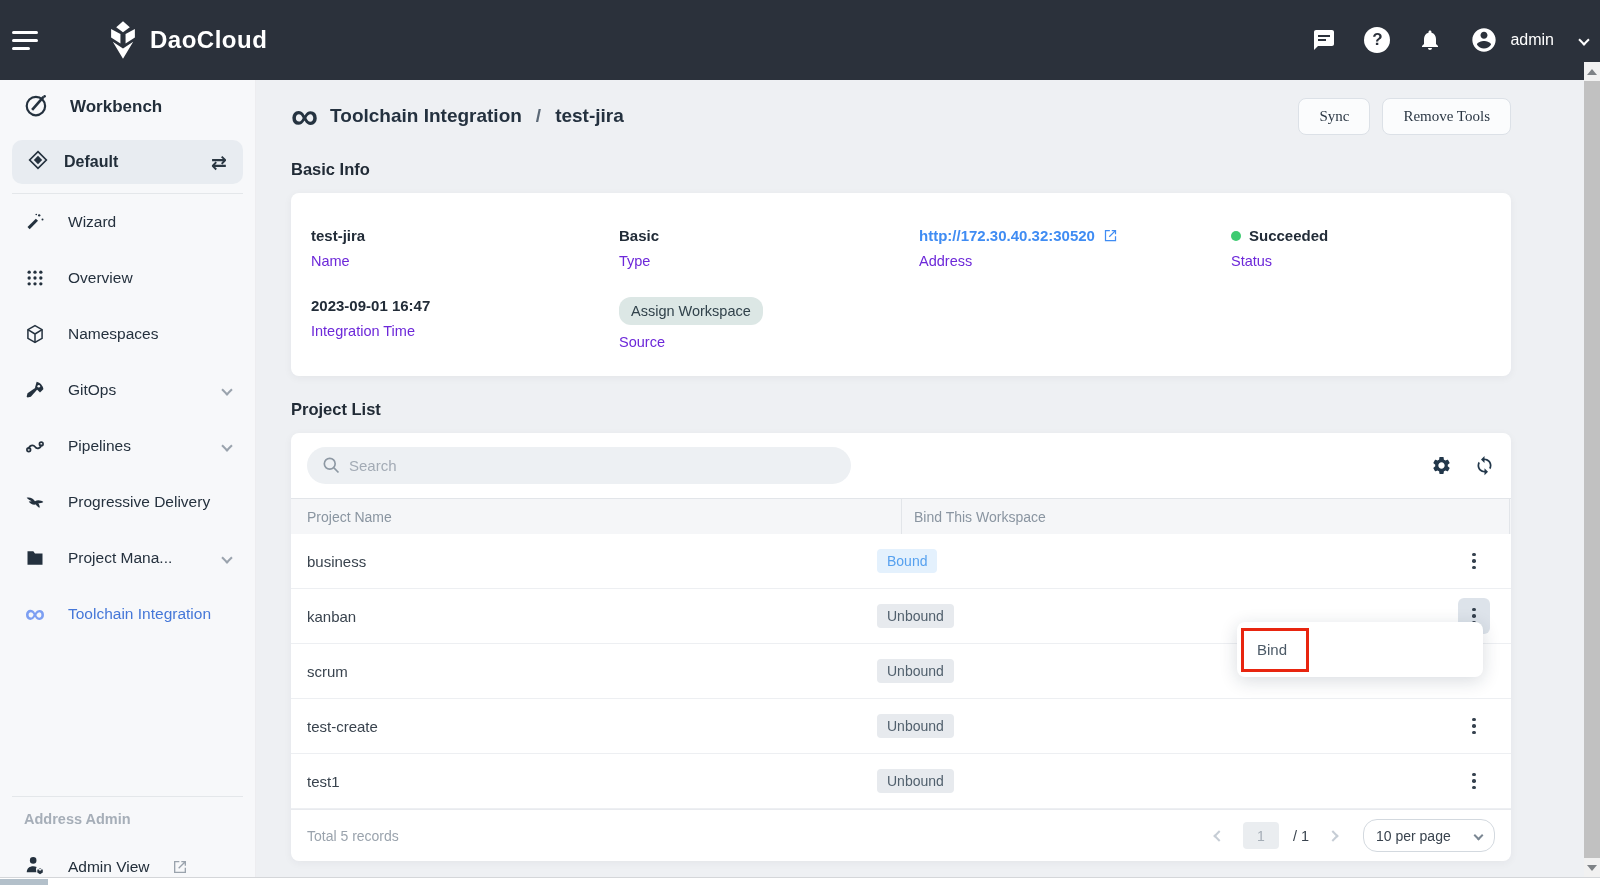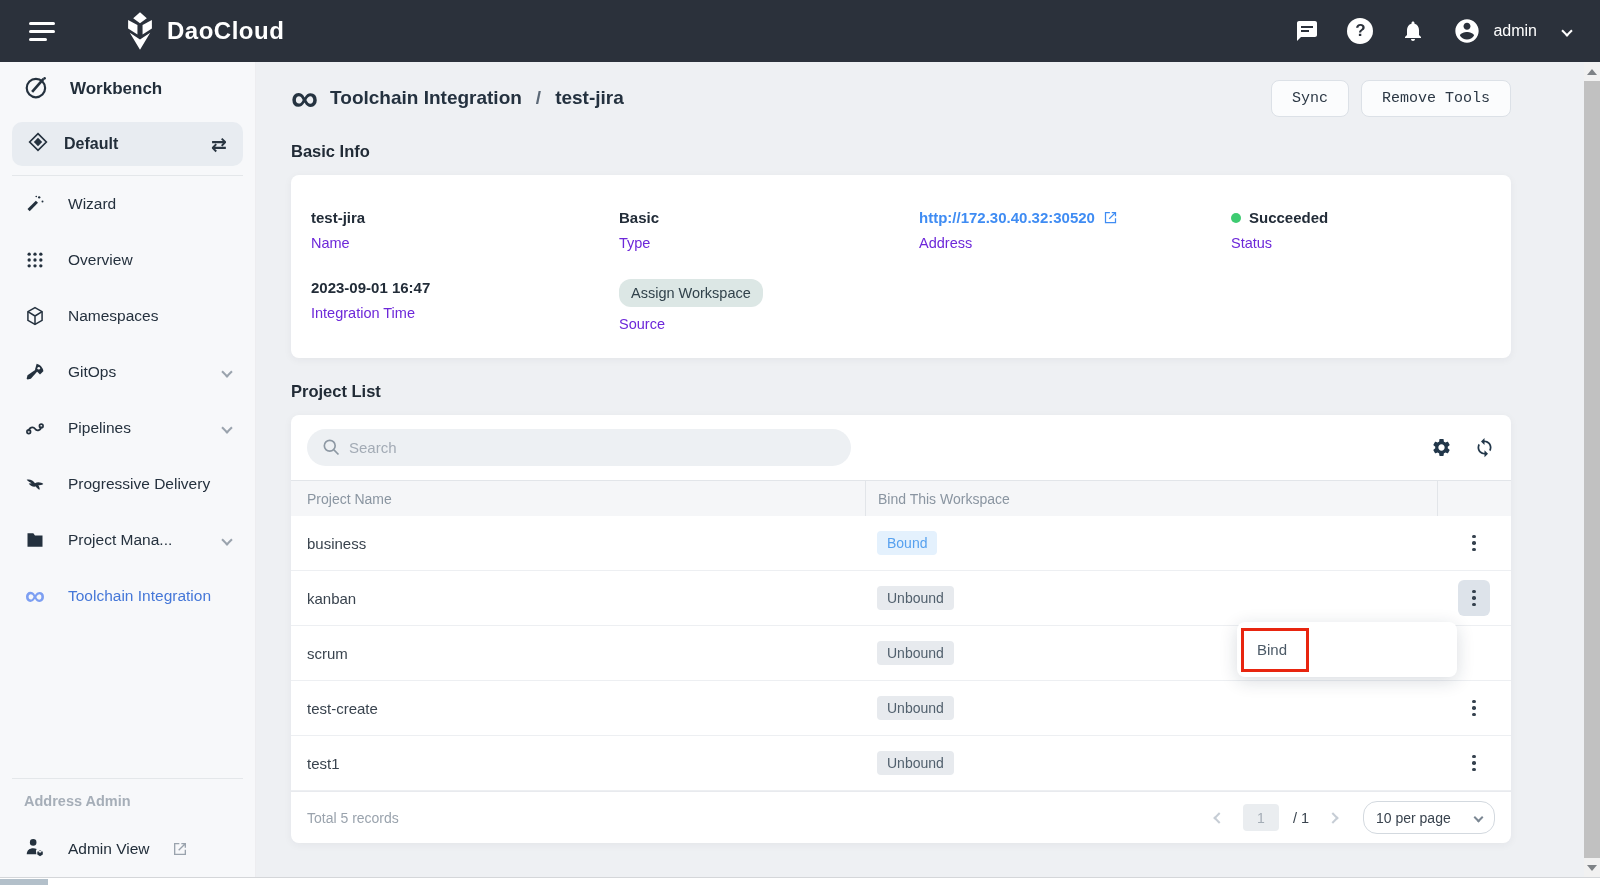--- a/index.html
+++ b/index.html
@@ -1,20 +1,20 @@
 <!DOCTYPE html>
 <html><head>
 <meta charset="utf-8">
 <style>
   * { margin:0; padding:0; box-sizing:border-box; }
   html,body { width:1600px; height:885px; overflow:hidden; }
   body { font-family:"Liberation Sans","DejaVu Sans",sans-serif; position:relative; background:#eef0f3; color:#25313e; }
 
   
-  .topbar { height:62px; background:#2b313b; display:flex; align-items:center; padding:0 29px; color:#fff; }
+  .topbar { height:80px; background:#2b313b; display:flex; align-items:center; padding:0 12px; color:#fff; }
   .burger { width:26px; display:flex; flex-direction:column; gap:5px; cursor:pointer; }
   .burger i { display:block; height:3px; background:#fff; border-radius:2px; }
   .burger i:nth-child(3){ width:70%; }
   .brand { display:flex; align-items:center; gap:10px; margin-left:68px; }
   .brand-name { font-size:24px; font-weight:bold; letter-spacing:.5px; }
   .topbar-right { margin-left:auto; display:flex; align-items:center; gap:26px; }
   .round-ic { width:28px; height:28px; display:flex; align-items:center; justify-content:center; cursor:pointer; }
   .help-circle { width:26px; height:26px; background:#fff; border-radius:50%; color:#2b313b; font-weight:bold; font-size:17px; display:flex; align-items:center; justify-content:center; }
   .admin-name { font-size:16px; margin-left:-14px; }
   .chev { width:8px; height:8px; border-right:2px solid #9aa3ad; border-bottom:2px solid #9aa3ad; display:inline-block; }
@@ -46,21 +46,21 @@
   .sb-section { font-size:14.5px; font-weight:600; color:#a6aeb8; padding:14px 24px 0; }
   .sb-admin { height:56px; margin-top:12px; display:flex; align-items:center; gap:22px; padding:0 24px; font-size:15.5px; font-weight:500; color:#222e3a; cursor:pointer; }
   .ext-ic { color:#9aa3ad; display:inline-flex; }
 
   
   .crumb-row { display:flex; align-items:center; height:40px; }
   .crumb { display:flex; align-items:center; gap:12px; font-size:19px; font-weight:bold; color:#24313f; }
   .crumb .inf-big { font-size:38px; font-weight:bold; color:#253340; line-height:30px; }
   .crumb .sep { color:#5c6977; font-weight:600; padding:0 2px; }
   .page-actions { margin-left:auto; display:flex; gap:12px; }
-  .btn { height:37px; background:#fbfcfd; border:1px solid #dce1e7; border-radius:8px; font-size:15px; color:#2c3845; padding:0 20px; display:flex; align-items:center; cursor:pointer; font-family:Liberation Mono, monospace; }
+  .btn { height:37px; background:#fbfcfd; border:1px solid #dce1e7; border-radius:8px; font-size:15px; color:#2c3845; padding:0 20px; display:flex; align-items:center; cursor:pointer; font-family:Liberation Serif, serif; }
 
   
   .sec-title { font-size:16.5px; font-weight:bold; color:#212b36; margin-top:24px; }
   .card { background:#fff; border-radius:8px; box-shadow:0 2px 8px rgba(31,45,61,.05); margin-top:14px; }
 
   
   .bi-card { height:183px; padding:34px 20px 0; }
   .bi-grid { display:grid; grid-template-columns:308px 300px 312px 1fr; row-gap:28px; }
   .bi-value { font-size:15px; color:#222c38; font-weight:600; display:flex; align-items:center; gap:8px; }
   .bi-label { font-size:14.5px; color:#6d28d9; margin-top:9px; }
@@ -71,21 +71,21 @@
   
   .pl-card { height:428px; position:relative; }
   .pl-toolbar { display:flex; align-items:center; padding:14px 16px; }
   .search-wrap { position:relative; width:544px; }
   .search-input { width:100%; height:37px; background:#edf0f3; border:none; border-radius:19px; padding:0 16px 0 42px; font-size:15px; color:#39434e; font-family:inherit; outline:none; }
   .search-input::placeholder { color:#a3abb5; }
   .search-ic { position:absolute; left:14px; top:8px; color:#8d98a3; }
   .tool-ics { margin-left:auto; display:flex; gap:22px; color:#22374a; }
   .tool-ics span { cursor:pointer; display:flex; }
 
-  .tbl-header { display:flex; height:36px; align-items:center; background:#f5f6f8; border-top:1px solid #e2e5e9; color:#8a95a1; font-size:14px; }
+  .tbl-header { display:flex; height:36px; align-items:center; background:#f5f6f8; border-top:1px solid #e2e5e9; color:#8a95a1; font-size:14px;gap:36px; }
   .col-name { width:574px; padding-left:16px; }
   .col-bind { width:572px; padding-left:12px; }
   .col-actions { flex:1; display:flex; justify-content:center; }
   .tbl-header .col-bind, .tbl-header .col-actions { border-left:1px solid #e2e5e9; height:100%; display:flex; align-items:center; }
   .tbl-row { display:flex; height:55px; align-items:center; border-bottom:1px solid #edeff2; font-size:15px; color:#39434e; }
   .badge { display:inline-block; font-size:14px; padding:4px 10px; border-radius:4px; }
   .badge.bound { background:#e4f1fd; color:#57a1ef; }
   .badge.unbound { background:#e7eaee; color:#51606d; }
   .kebab { width:32px; height:36px; border-radius:6px; display:flex; flex-direction:column; align-items:center; justify-content:center; gap:3px; cursor:pointer; }
   .kebab i { width:3.5px; height:3.5px; border-radius:50%; background:#35414e; }
@@ -94,21 +94,21 @@
   .pl-footer { position:absolute; bottom:0; left:0; right:0; height:52px; border-top:1px solid #e8eaee; display:flex; align-items:center; padding:0 16px; }
   .total-txt { font-size:14px; color:#9aa3ad; }
   .pager { margin-left:auto; display:flex; align-items:center; gap:14px; }
   .pg-btn { width:20px; height:20px; display:flex; align-items:center; justify-content:center; cursor:pointer; }
   .page-box { width:36px; height:27px; background:#eaedf0; border-radius:4px; color:#a4adb6; font-size:14px; display:flex; align-items:center; justify-content:center; }
   .page-total { font-size:14.5px; color:#39434e; }
   .size-select { width:132px; height:33px; border:1px solid #d3d9df; border-radius:14px; background:#fff; display:flex; align-items:center; padding:0 12px; font-size:14px; color:#39434e; cursor:pointer; margin-left:6px; }
   .size-select .chev { margin-left:auto; border-color:#7b8793; width:7px; height:7px; }
 
   
-  .ctx-menu { position:absolute; left:1237px; top:622px; width:220px; height:55px; background:#fff; border-radius:8px; box-shadow:0 4px 18px rgba(20,35,60,.16); display:flex; align-items:center; padding-left:20px; z-index:50; }
+  .ctx-menu { position:absolute; left:1237px; top:622px; width:246px; height:55px; background:#fff; border-radius:8px; box-shadow:0 4px 18px rgba(20,35,60,.16); display:flex; align-items:center; padding-left:20px; z-index:50; }
   .ctx-item { font-size:15px; color:#4c5a67; cursor:pointer; }
   .red-box { position:absolute; left:1241px; top:628px; width:68px; height:44px; border:3px solid #e8250f; z-index:60; pointer-events:none; }
 
   
   .v-scroll { position:absolute; top:62px; right:0; width:16px; height:815px; background:#f1f1f1; z-index:80; display:flex; flex-direction:column; }
   .v-arrow { height:19px; display:flex; align-items:center; justify-content:center; cursor:pointer; background:#f1f1f1; }
   .tri-up { width:0; height:0; border-left:5px solid transparent; border-right:5px solid transparent; border-bottom:6px solid #7e8286; }
   .tri-down { width:0; height:0; border-left:5px solid transparent; border-right:5px solid transparent; border-top:6px solid #7e8286; }
   .v-thumb { flex:1; background:#c1c1c1; cursor:pointer; }
   .h-scroll { position:absolute; left:0; bottom:0; width:1600px; height:8px; background:#fff; border-top:1px solid #d4d6d9; z-index:85; }

